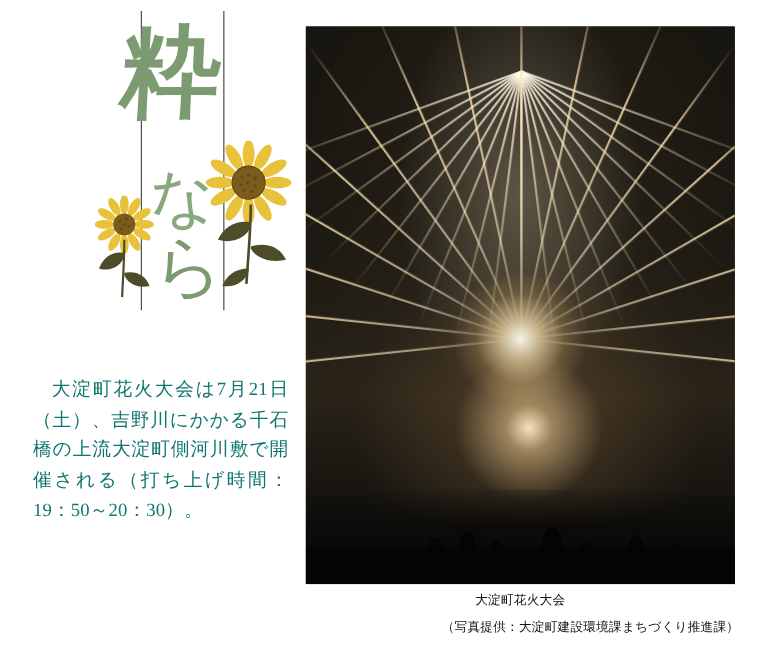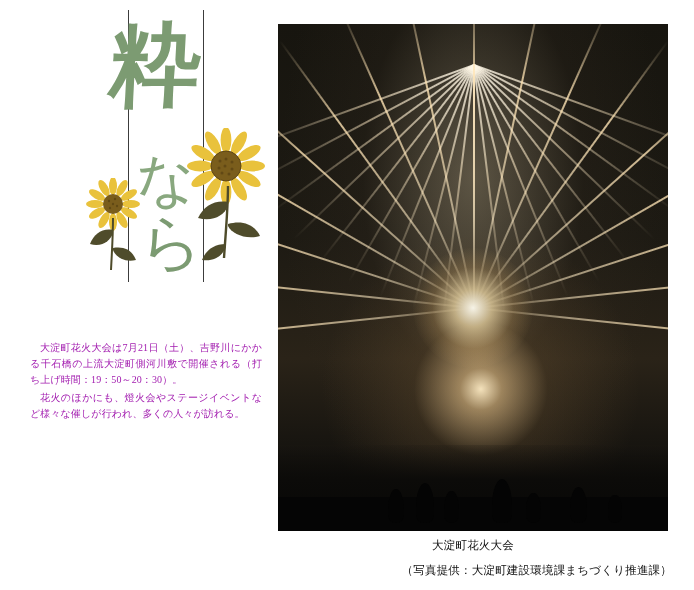--- a/index.html
+++ b/index.html
@@ -75,24 +75,24 @@
   }
   #sunflower-big   { left: 186px; top: 128px; }
   #sunflower-small { left: 86px;  top: 178px; }
 
   
   #body-text {
     position: absolute;
     left: 30px;
     top: 340px;
     width: 232px;
-    font-size: 10px;
+    font-size: 17px;
     line-height: 1.62;
     letter-spacing: 0.1px;
-    color: #a21caf;
+    color: #0f766e;
     text-align: justify;
   }
   #body-text p {
     margin: 0 0 1px 0;
     text-indent: 1em;
   }
 
   
   #photo-figure {
     position: absolute;
@@ -286,21 +286,20 @@
         </g>
       </g>
       <path d="M27 40 C27 58, 26 72, 25 92" stroke="#4e4b2a" stroke-width="2" fill="none"></path>
       <path d="M27 52 C16 50, 8 56, 4 66 C16 70, 25 62, 27 55 Z" fill="#4f4c2b"></path>
       <path d="M27 70 C38 68, 46 72, 50 82 C38 85, 29 78, 27 72 Z" fill="#4f4c2b"></path>
     </svg>
   </div>
 
   <div id="body-text">
     <p>大淀町花火大会は7月21日（土）、吉野川にかかる千石橋の上流大淀町側河川敷で開催される（打ち上げ時間：19：50～20：30）。</p>
-    <p>花火のほかにも、燈火会やステージイベントなど様々な催しが行われ、多くの人々が訪れる。</p>
   </div>
 </div>
 
 <figure id="photo-figure" style="margin:0;">
   <div id="photo-frame">
     <div id="photo-sky"></div>
 
     <div id="crown">
       <i style="transform:rotate(-62deg)"></i>
       <i style="transform:rotate(-54deg)"></i>

